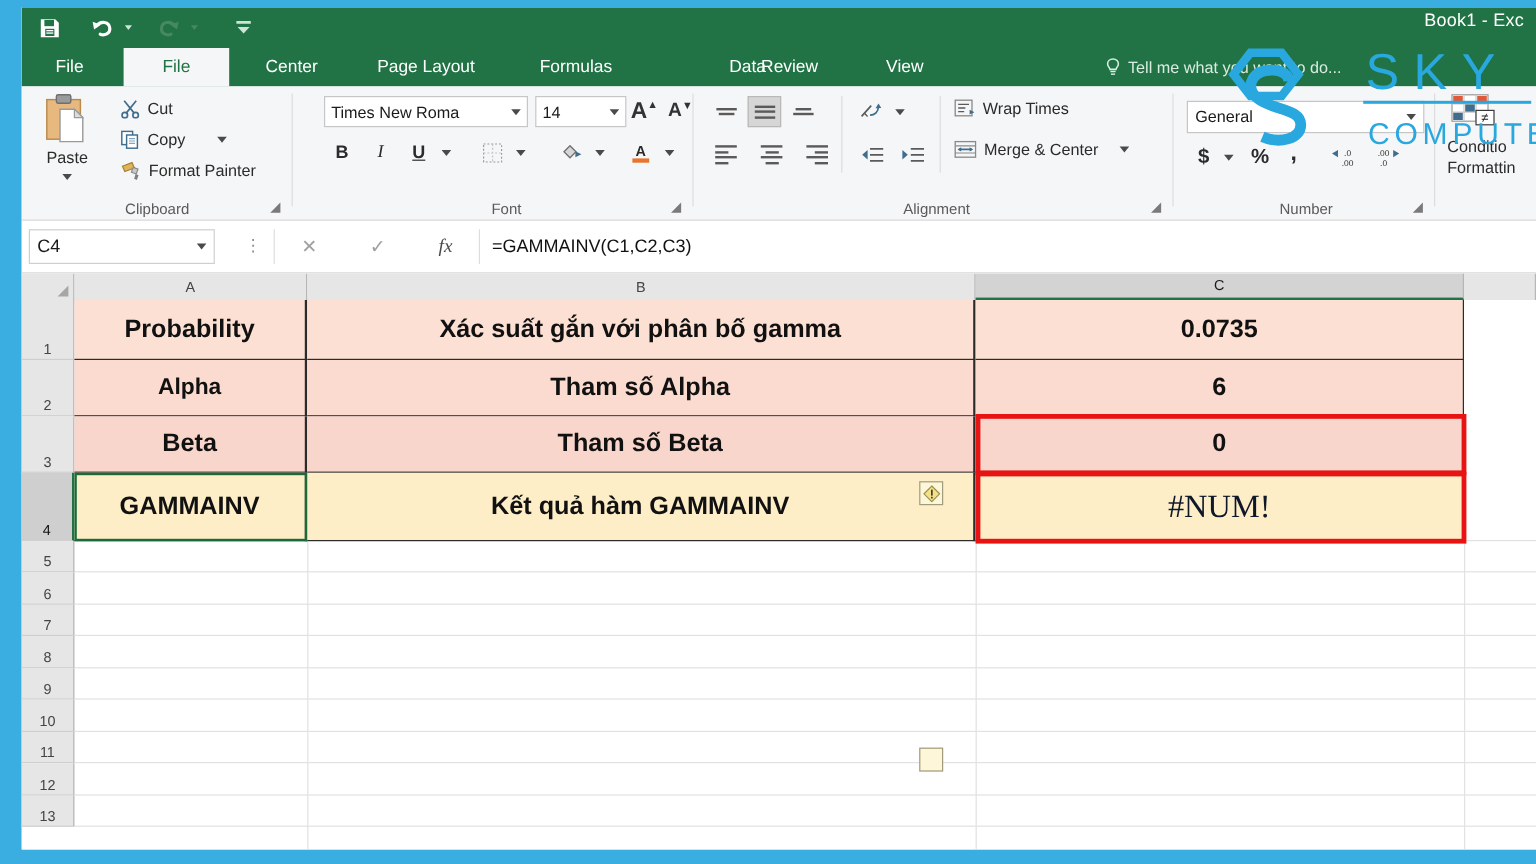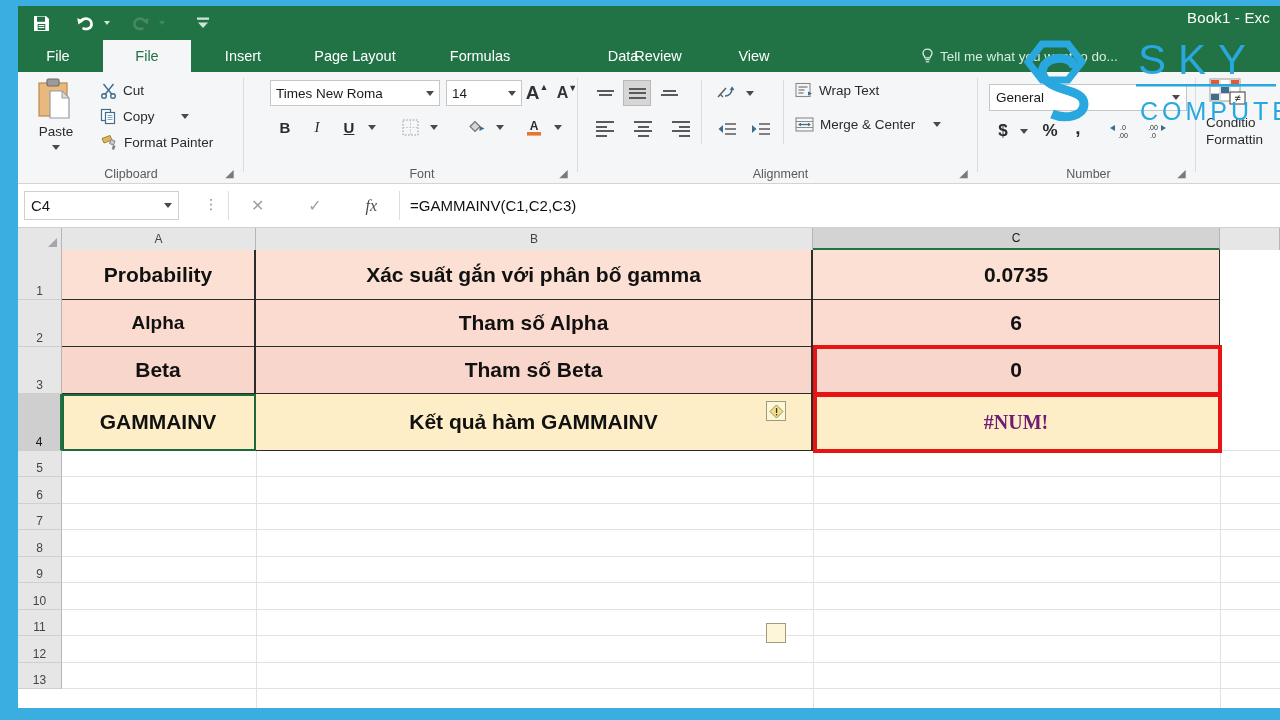--- a/index.html
+++ b/index.html
@@ -214,21 +214,21 @@
     position: absolute;
     display: flex; align-items: center; justify-content: center;
     overflow: hidden; white-space: nowrap;
   }
   .cell.data {
     font-family: "Liberation Sans", sans-serif;
     font-weight: bold; font-size: 20px; color: #111;
   }
   .cell.err {
     font-family: "Liberation Serif", serif;
-    font-weight: bold; font-size: 20px; color: #701a75;
+    font-weight: normal; font-size: 27px; color: #0f172a;
   }
   .gl-v { position: absolute; width: 1px; background: #e2e2e2; }
   .gl-h { position: absolute; height: 1px; background: #e2e2e2; }
   .redbox { position: absolute; border: 4px solid #e81313; }
   .selbox { position: absolute; border: 2px solid #1b6b3a; }
   .errflag {
     position: absolute; width: 20px; height: 20px;
     background: #fdf6d8; border: 1px solid #a09b7a;
     display: flex; align-items: center; justify-content: center;
   }
@@ -277,21 +277,21 @@
               <path fill="#cfe4d8" d="M3 7.5 h10 L8 13 Z"></path>
             </svg>
       </div>
     </div>
     <div class="title-text">Book1 - Exc</div>
   </div>
 
   <div class="tabsrow">
     <div class="tab" style="left:10px;width:60px">File</div>
     <div class="tab active" style="left:85px;width:88px">File</div>
-    <div class="tab" style="left:190px;width:70px">Insert</div>
+    <div class="tab" style="left:190px;width:70px">Center</div>
     <div class="tab" style="left:272px;width:130px">Page Layout</div>
     <div class="tab" style="left:412px;width:100px">Formulas</div>
     <div class="tab" style="left:575px;width:60px">Data</div>
     <div class="tab" style="left:600px;width:80px">Review</div>
     <div class="tab" style="left:705px;width:62px">View</div>
 
     <div class="tellme">
       <svg class="bulb" viewBox="0 0 13 16">
         <path fill="none" stroke="#d8ecdf" stroke-width="1.3" d="M6.5 1.2 C3.6 1.2 2 3.2 2 5.3 C2 7.2 3.6 8.2 4 9.8 h5 C9.4 8.2 11 7.2 11 5.3 C11 3.2 9.4 1.2 6.5 1.2Z"></path>
         <rect x="4.3" y="11" width="4.4" height="1.2" fill="#d8ecdf"></rect>
@@ -488,21 +488,21 @@
       </div>
 
       <div class="grp-sep" style="left:200px;top:8px;height:64px"></div>
 
       <div class="cb-item" style="left:212px;top:10px">
         <svg width="18" height="17" viewBox="0 0 18 17">
           <rect x="1" y="1.5" width="14" height="13" fill="none" stroke="#8a8a8a" stroke-width="1.1"></rect>
           <path stroke="#5a5a5a" stroke-width="1.2" d="M3.5 5h9M3.5 8h6M3.5 11h5"></path>
           <path fill="#3f6d8e" d="M13 9.5 l4 2 -4 2Z"></path>
         </svg>
-        <span>Wrap Text</span>
+        <span>Wrap Times</span>
       </div>
 
       <div class="cb-item" style="left:212px;top:44px">
         <svg width="19" height="17" viewBox="0 0 19 17">
           <rect x="1" y="2" width="17" height="13" fill="none" stroke="#8a8a8a" stroke-width="1.1"></rect>
           <path stroke="#8a8a8a" stroke-width="1" d="M1 5.5h17M1 11.5h17"></path>
           <path stroke="#3f6d8e" stroke-width="1.3" d="M4 8.5h11"></path>
           <path fill="#3f6d8e" d="M3 8.5 l3-1.8v3.6Z M16 8.5 l-3-1.8v3.6Z"></path>
         </svg>
         <span>Merge &amp; Center</span>

